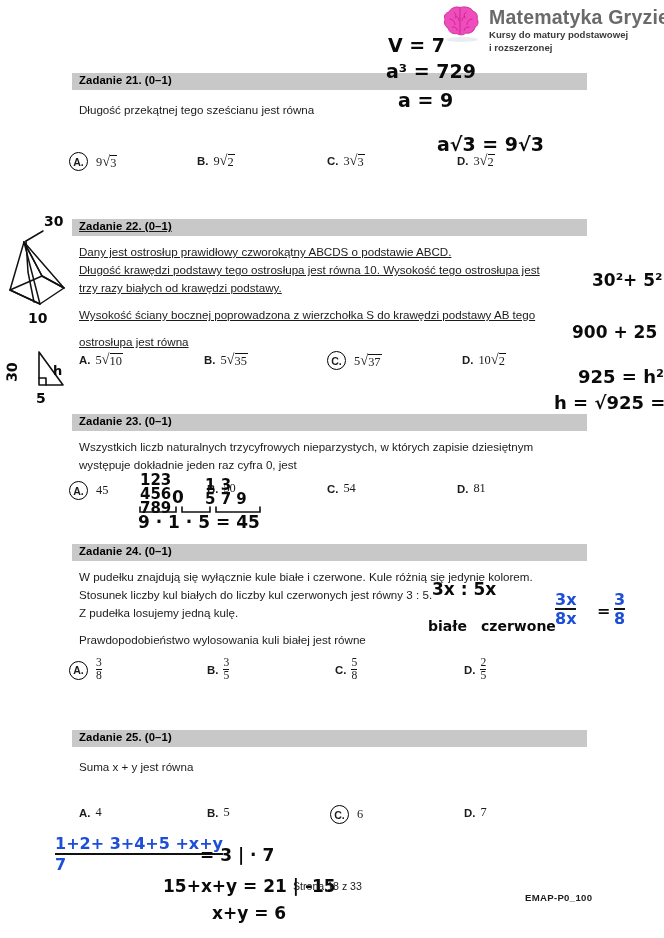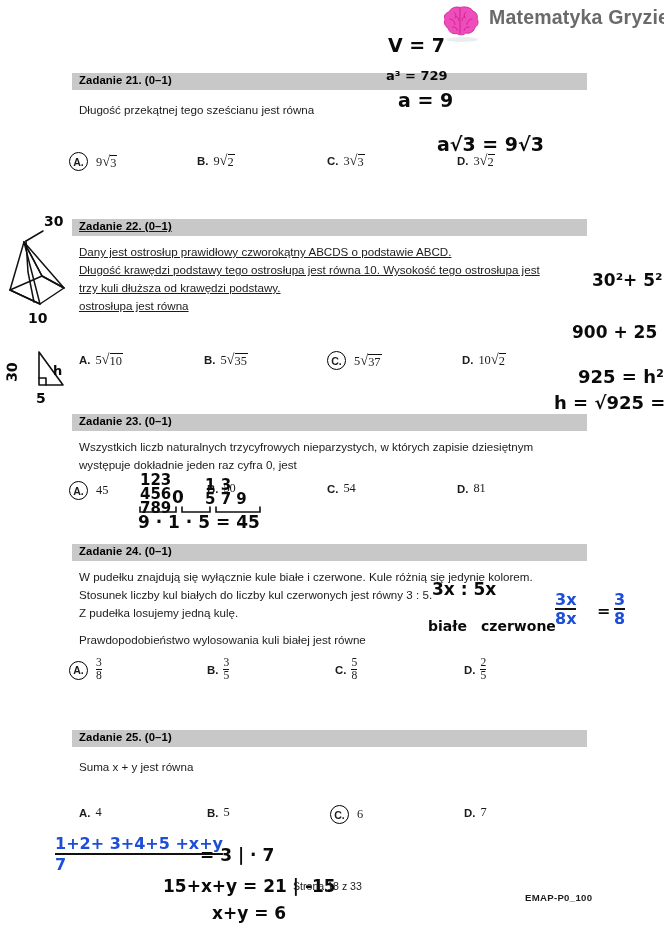--- a/index.html
+++ b/index.html
@@ -83,20 +83,24 @@
             <path d="M7 13c3 .5 5 2.5 5 5.5"></path>
           <path d="M29 13c-3 .5-5 2.5-5 5.5"></path>
             <path d="M9.5 21c2.5-.5 4.5 1 5 3.5"></path>
           <path d="M26 21c-2.5-.5-4.5 1-5 3.5"></path>
             <path d="M13 10.5c2 .5 3 2 3 4"></path>
           <path d="M22 10.5c-2 .5-3 2-3 4"></path>
         </g>
       </svg>
     </div>
     <div class="brand-title">Matematyka Gryzie</div>
+    <div class="brand-sub">
+      <div>Kursy do matury podstawowej</div>
+      <div>i rozszerzonej</div>
+    </div>
   </div>
 
   <div class="task" style="top:73px;">
     <div class="task-head">Zadanie 21. (0–1)</div>
     <div class="ln" style="margin-top:12px;">Długość przekątnej tego sześcianu jest równa</div>
   </div>
   <div class="answers" style="top:152px;">
     <div class="opt" style="left:0px;">
       <span class="lbl circled">A.</span>
       <span class="sq">
@@ -125,30 +129,31 @@
       <span class="lbl">D.</span>
       <span class="sq">
           <span>3</span>
           <span class="rad">√</span>
           <span class="rnd">2</span>
         </span>
     </div>
   </div>
 
   <div class="hw" style="left:388px; top:34px; font-size:19px;">V = 7</div>
-  <div class="hw" style="left:386px; top:68px; font-size:13px;">a³ = 729</div>
+  <div class="hw" style="left:386px; top:60px; font-size:19px;">a³ = 729</div>
   <div class="hw" style="left:398px; top:89px; font-size:19px;">a = 9</div>
   <div class="hw" style="left:437px; top:133px; font-size:19px;">a√3 = 9√3</div>
 
   <div class="task" style="top:219px;text-decoration:underline;">
     <div class="task-head">Zadanie 22. (0–1)</div>
     <div class="ln" style="margin-top:8px;">Dany jest ostrosłup prawidłowy czworokątny  ABCDS  o podstawie  ABCD.</div>
     <div class="ln" style="margin-top:3px;">Długość krawędzi podstawy tego ostrosłupa jest równa  10. Wysokość tego ostrosłupa jest</div>
-    <div class="ln" style="margin-top:3px;">trzy kuli dłuższa od krawędzi podstawy.</div>
-    <div class="ln" style="margin-top:3px;">ostrosłupa jest równa</div>
+    <div class="ln" style="margin-top:3px;">trzy razy białych od krawędzi podstawy.</div>
+    <div class="ln" style="margin-top:12px;">Wysokość ściany bocznej poprowadzona z wierzchołka  S  do krawędzi podstawy  AB  tego</div>
+    <div class="ln" style="margin-top:12px;">ostrosłupa jest równa</div>
   </div>
   <div class="answers" style="top:351px;">
     <div class="opt" style="left:7px;">
       <span class="lbl">A.</span>
       <span class="sq">
           <span>5</span>
           <span class="rad">√</span>
           <span class="rnd">10</span>
         </span>
     </div>

